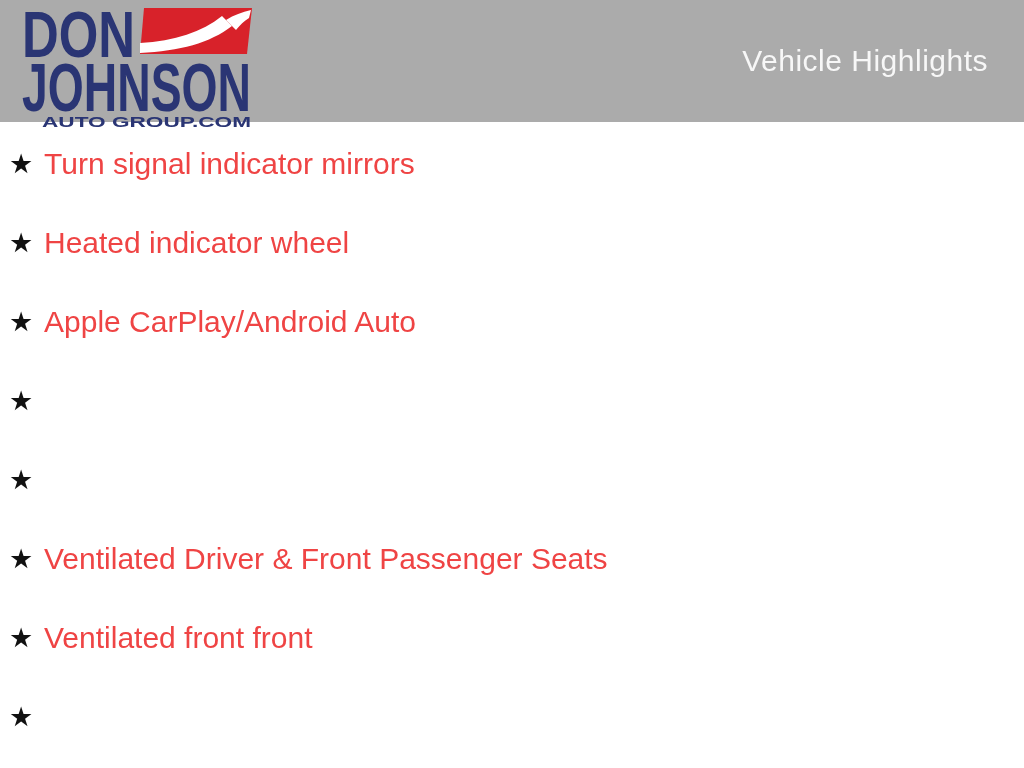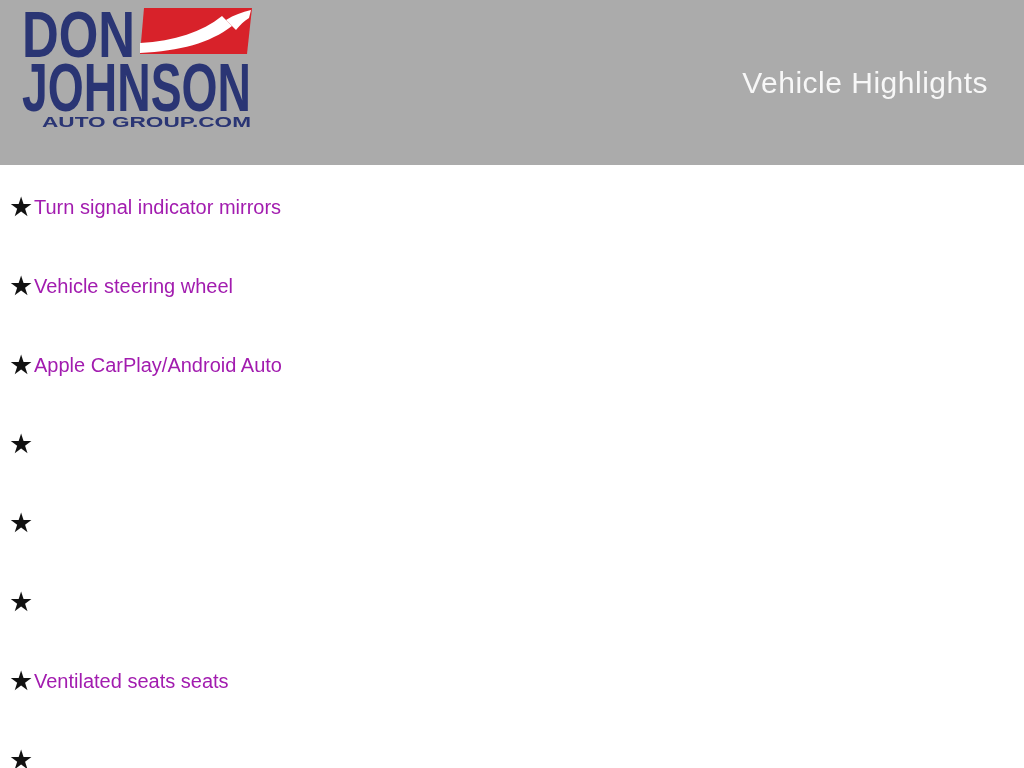--- a/index.html
+++ b/index.html
@@ -12,21 +12,21 @@
     position: relative;
     width: 1024px;
     height: 768px;
     background: #ffffff;
     overflow: hidden;
   }
   
   .band {
     position: relative;
     width: 100%;
-    height: 165px;
+    height: 122px;
     background: #ababab;
   }
   .logo {
     position: absolute;
     left: 10px;
     top: 6px;
     width: 244px;
     height: 124px;
   }
   .logo svg { display: block; }
@@ -58,23 +58,24 @@
   }
   .star {
     width: 26px;
     text-align: center;
     font-size: 27px;
     line-height: 1;
     color: #111111;
     font-family: "DejaVu Sans", sans-serif;
   }
   .label {
-    font-size: 20px;
+    margin-left: 10px;
+    font-size: 30px;
     line-height: 1.1;
-    color: #a21caf;
+    color: #ef4444;
     white-space: nowrap;
   }
 </style>
 </head>
 <body>
 
 <div class="page">
 
   <header class="band">
 
@@ -101,43 +102,44 @@
 
   <main class="list">
 
     <div class="item">
       <span class="star">★</span>
       <span class="label">Turn signal indicator mirrors</span>
     </div>
 
     <div class="item">
       <span class="star">★</span>
-      <span class="label">Vehicle steering wheel</span>
+      <span class="label">Heated indicator wheel</span>
     </div>
 
     <div class="item">
       <span class="star">★</span>
       <span class="label">Apple CarPlay/Android Auto</span>
     </div>
 
     <div class="item">
       <span class="star">★</span>
     </div>
 
     <div class="item">
       <span class="star">★</span>
     </div>
 
     <div class="item">
       <span class="star">★</span>
+      <span class="label">Ventilated Driver &amp; Front Passenger Seats</span>
     </div>
 
     <div class="item">
       <span class="star">★</span>
-      <span class="label">Ventilated seats seats</span>
+      <span class="label">Ventilated front front</span>
     </div>
 
     <div class="item">
       <span class="star">★</span>
     </div>
 
   </main>
 
 </div>
 

